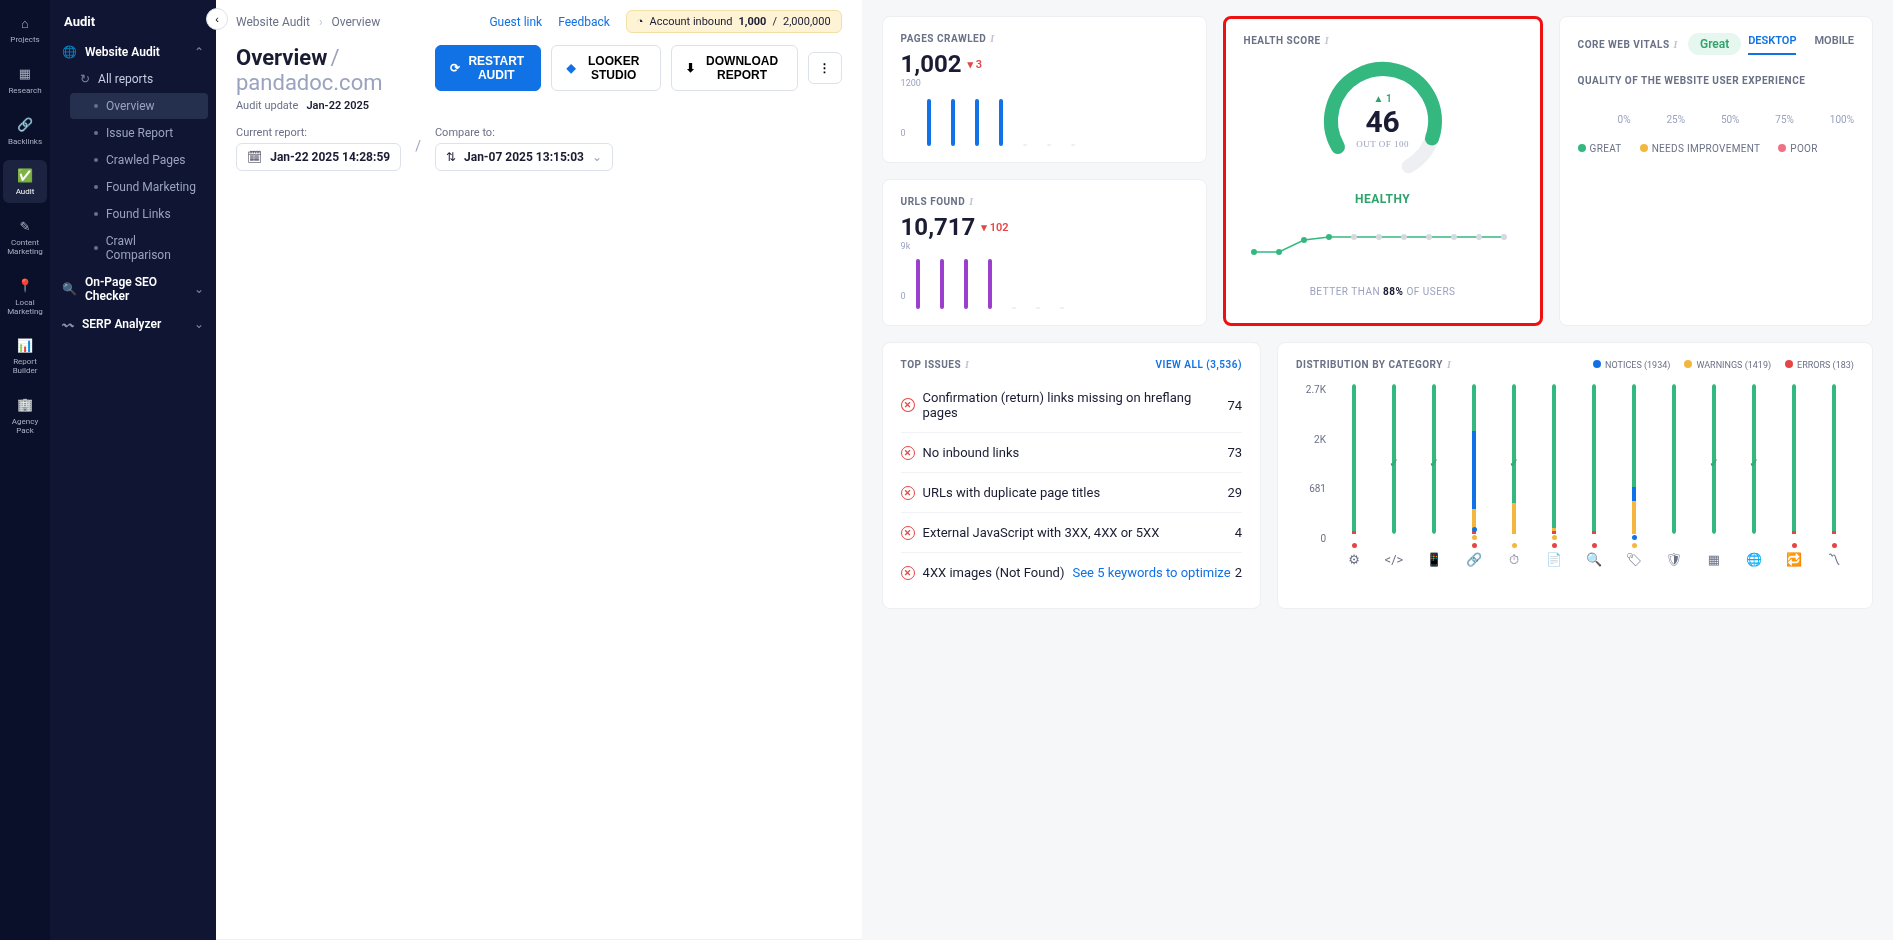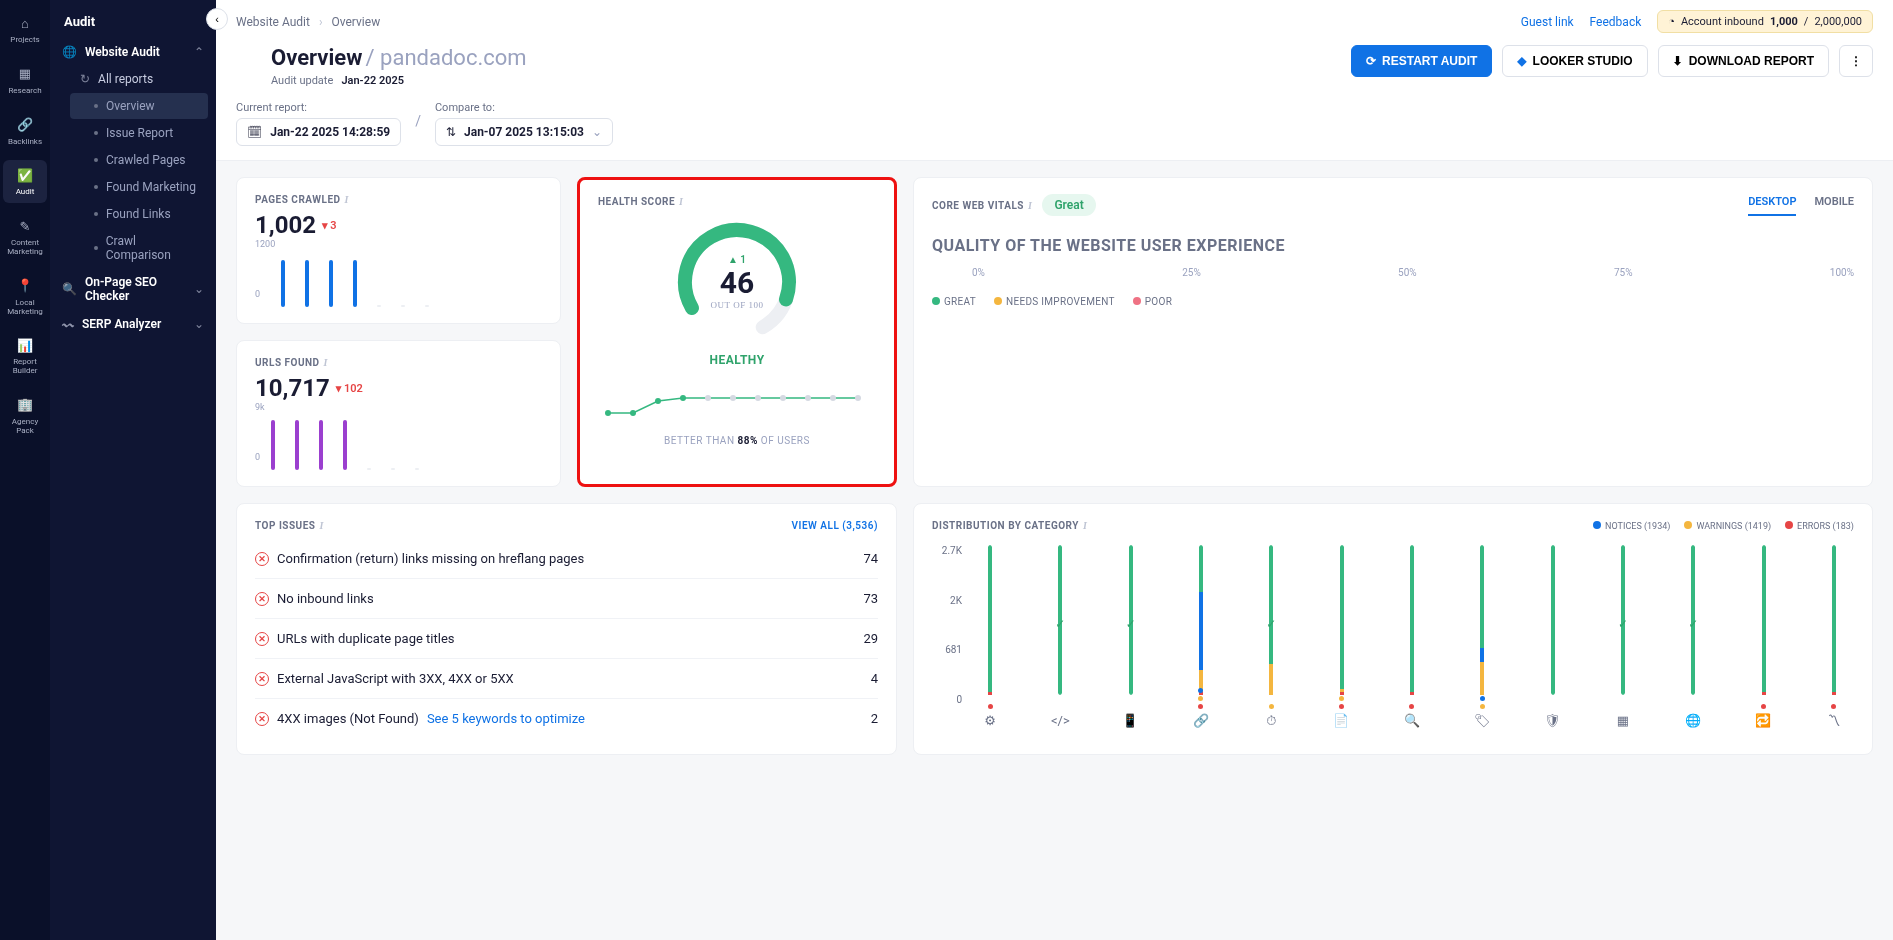--- a/index.html
+++ b/index.html
@@ -18,29 +18,29 @@
 .sidebar-title { color:#fff; font-weight:700; font-size:13px; padding: 6px 14px 10px; }
 .side-section { padding: 6px 12px; display:flex; align-items:center; justify-content:space-between; cursor:pointer; font-size:12px; }
 .side-section .label-wrap { display:flex; align-items:center; gap:8px;}
 .side-children { padding-left: 20px; }
 .side-link { display:flex; align-items:center; gap:8px; padding:6px 10px; font-size:12px; cursor:pointer; border-radius:4px; margin:1px 8px 1px 0; color:#c7cce0;}
 .side-link.active { background:#25304f; color:#fff; }
 .side-link.muted { color:#9aa2bf; padding-left:24px;}
 .chevron-btn { position:absolute; top:8px; right:-12px; width:22px; height:22px; border-radius:50%; background:#fff; border:1px solid #dde1e9; display:flex; align-items:center; justify-content:center; cursor:pointer; font-size:11px;}
 
 
-.main { flex:1; display:flex; flex-direction:column; overflow:hidden; }
+.main { flex:1; display:flex; flex-direction:row; overflow:hidden; }
 .topbar { background:#fff; border-bottom:1px solid #edeff3; padding:10px 20px 0; }
 .topbar-row1 { display:flex; justify-content:space-between; align-items:center; font-size:12px; }
 .breadcrumb { color:#6a7187; }
 .breadcrumb .sep { margin:0 6px; color:#bfc5d4;}
 .top-links { display:flex; gap:16px; align-items:center;}
 .top-links a { color:#1072e5; text-decoration:none; cursor:pointer; }
 .limits-badge { background:#fff3d6; border:1px solid #f1dfa4; border-radius:6px; padding:4px 10px; font-size:11px; display:flex; gap:6px; align-items:center;}
-.titlebar { display:flex; justify-content:space-between; align-items:flex-start; padding:12px 0 6px;margin-left:35px; }
+.titlebar { display:flex; justify-content:space-between; align-items:flex-start; padding:12px 0 6px; }
 .title-left h1 { font-size:22px; font-weight:700; display:inline;}
 .title-left .domain { font-size:22px; color:#9aa2bf; font-weight:400;}
 .last-update { font-size:11px; color:#6a7187; margin-top:4px;}
 .last-update b { color:#1a1c33; font-weight:600;}
 .title-actions { display:flex; gap:10px; align-items:center;}
 .btn { display:flex; align-items:center; gap:6px; padding:8px 14px; border-radius:6px; border:1px solid #dde1e9; background:#fff; cursor:pointer; font-size:12px; font-weight:600;}
 .btn.primary { background:#1072e5; color:#fff; border-color:#1072e5; }
 .btn.icon-only { padding:8px 10px;}
 .filters { display:flex; gap:14px; align-items:flex-end; padding:8px 0 14px; font-size:11px; color:#6a7187;}
 .filter-block { display:flex; flex-direction:column; gap:4px;}
@@ -64,30 +64,30 @@
 .health-card { border:3px solid #e11; padding:16px 18px;}
 .gauge-wrap { display:flex; flex-direction:column; align-items:center; margin-top:10px;}
 .gauge { position:relative; width:130px; height:130px;}
 .gauge svg { transform:rotate(-210deg);}
 .gauge-center { position:absolute; inset:0; display:flex; flex-direction:column; align-items:center; justify-content:center;}
 .gauge-center .tick { font-size:10px; color:#2fa36b; font-weight:600;}
 .gauge-center .score { font-size:30px; font-weight:700;}
 .gauge-center .out-of { font-size:9px; color:#9aa2bf; letter-spacing:.5px;font-family:Liberation Serif, serif;}
 .health-status { color:#2fa36b; font-weight:700; font-size:12px; letter-spacing:.5px; margin-top:6px;}
 .spark { width:100%; margin-top:16px;}
-.better-than { text-align:center; font-size:10px; color:#9aa2bf; letter-spacing:.5px; margin-top:12px;}
+.better-than { text-align:center; font-size:10px; color:#9aa2bf; letter-spacing:.5px; margin-top:24px;}
 .better-than b { color:#1a1c33;}
 
 
 .cwv-head { display:flex; justify-content:space-between; align-items:center;}
 .badge-great { background:#e6f7ef; color:#2fa36b; font-weight:600; padding:4px 12px; border-radius:12px; font-size:12px;}
 .tabs-right { display:flex; gap:18px; font-size:11px; font-weight:600; color:#6a7187;}
 .tabs-right .tab { cursor:pointer; padding-bottom:6px;}
 .tabs-right .tab.active { color:#1072e5; border-bottom:2px solid #1072e5;}
-.cwv-subtitle { font-size:16px; font-weight:700; color:#6a7187; letter-spacing:.5px; margin:20px 0 12px;}
+.cwv-subtitle { font-size:10px; font-weight:700; color:#6a7187; letter-spacing:.5px; margin:20px 0 28px;}
 .cwv-row { display:flex; align-items:center; gap:8px; margin-bottom:14px;}
 .cwv-label { width:32px; font-size:11px; color:#6a7187; text-align:right; border-bottom:1px dashed #bfc5d4;}
 .cwv-bar { flex:1; display:flex; height:18px; gap:4px;}
 .cwv-seg { border-radius:3px;}
 .cwv-axis { display:flex; justify-content:space-between; font-size:10px; color:#9aa2bf; padding-left:40px; margin-top:4px;}
 .cwv-legend { display:flex; gap:18px; font-size:10px; color:#6a7187; margin-top:18px; letter-spacing:.3px;}
 .legend-dot { width:8px; height:8px; border-radius:50%; display:inline-block; margin-right:4px;}
 
 
 .issues-head { display:flex; justify-content:space-between; align-items:center;}

